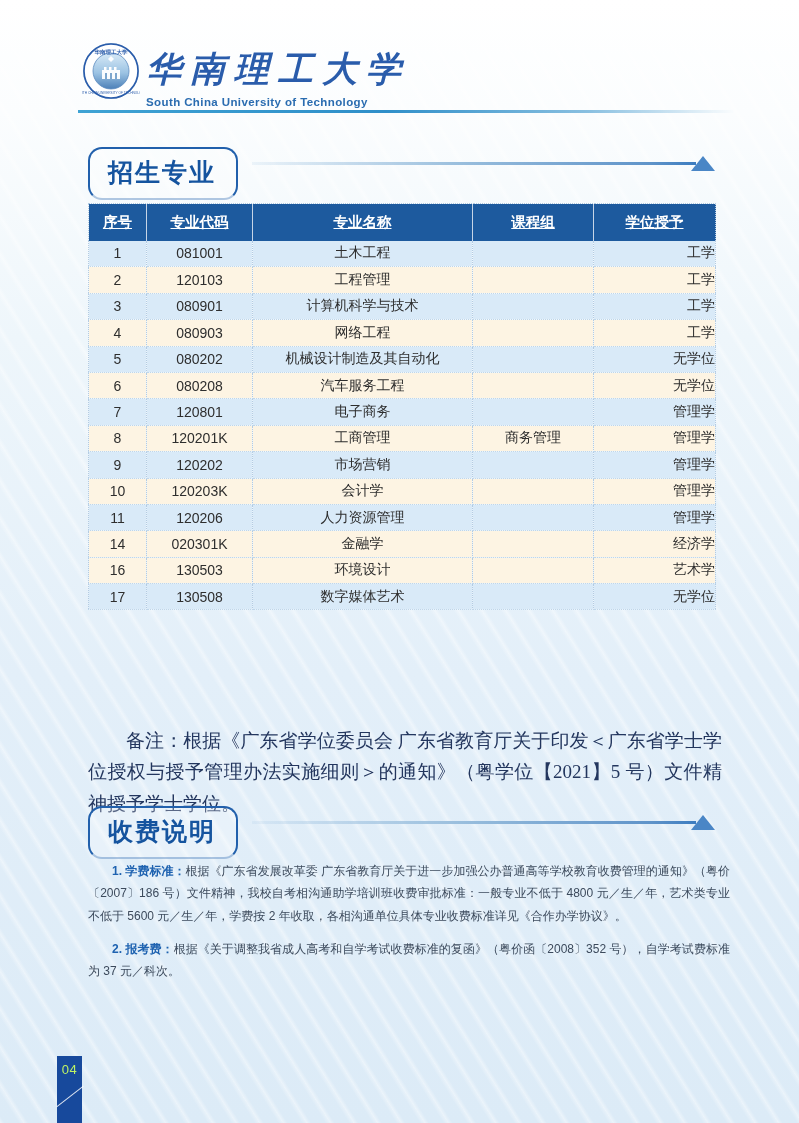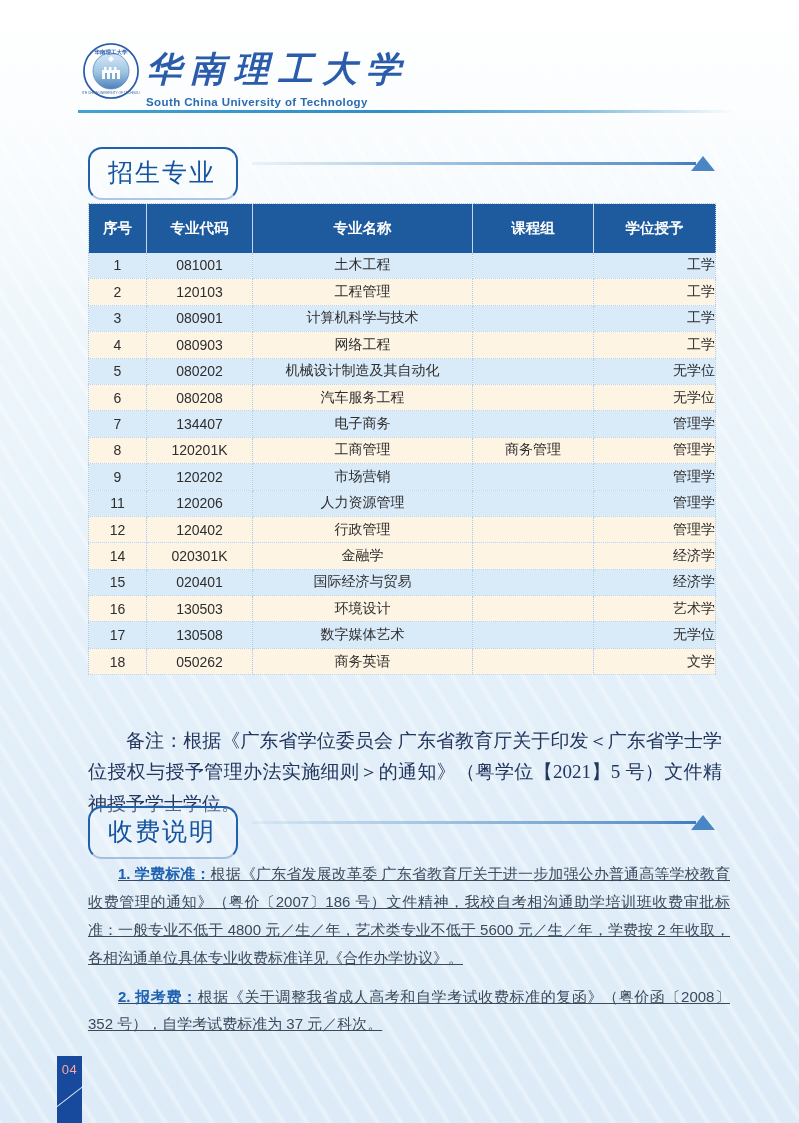--- a/index.html
+++ b/index.html
@@ -25,62 +25,61 @@
   }
   .hdr-line {
     position:absolute; left:78px; top:110px; width:684px; height:2.5px;
     background:linear-gradient(90deg,#3fa3d4 0%,#2f8fc9 45%,rgba(47,143,201,0.55) 75%,rgba(47,143,201,0) 96%);
   }
   
   .sec-badge {
     position:absolute; left:88px;
     border:2.5px solid #2160ac; border-radius:14px; border-bottom-color:rgba(33,96,172,0.35);
     padding:7px 20px 9px 18px;
-    font-size:25px; font-weight:normal; color:#15549f; letter-spacing:2px;
+    font-size:25px; font-weight:bold; color:#15549f; letter-spacing:2px;
     background:rgba(255,255,255,0.25);
   }
   .sec-line { position:absolute; height:3px;
     background:linear-gradient(90deg,rgba(120,170,215,0.10) 0%,#9cc0de 45%,#5e93c9 90%,#3c7cc0 100%); }
   .sec-tri { position:absolute; width:0; height:0;
     border-left:12px solid transparent; border-right:12px solid transparent;
     border-bottom:15px solid #4a86c6; }
   
   .majors-table { position:absolute; left:88px; top:203px; width:627px; border-collapse:collapse; table-layout:fixed; }
   .majors-table th {
     background:#1d5a9e; color:#ffffff; font-weight:bold; font-size:14.5px;
-    height:49px; border-right:1px solid rgba(255,255,255,0.75);
+    height:37px; border-right:1px solid rgba(255,255,255,0.75);text-decoration:underline;
   }
   .majors-table th:last-child { border-right:none; }
   .majors-table td {
     font-size:14px; color:#2e2e2e; text-align:center; height:26.4px;
     border-right:1px dotted #b3cbe2; border-bottom:1px dotted #bfd6ea;
     overflow:hidden; white-space:nowrap;
   }
   .majors-table td:last-child { border-right:none;text-align:right; }
   .majors-table tr.odd  td { background:#d9eaf8; }
   .majors-table tr.even td { background:#fdf4e3; }
   .majors-table { border:1px dotted #b3cbe2; }
   
   .note {
     position:absolute; left:88px; top:725px; width:634px;
     font-family:"Liberation Serif","DejaVu Serif",serif;
     font-size:19px; color:#23365e; line-height:1.65; text-indent:2em; text-align:justify;
   }
   
   .fees { position:absolute; left:88px; top:860px; width:642px; }
   .fee-p {
-    font-size:15px; color:#3c4a5c; line-height:1.86; text-indent:2em; text-align:justify;
+    font-size:12px; color:#3c4a5c; line-height:1.86; text-indent:2em; text-align:justify;
     margin-bottom:11px;
-    text-decoration:underline;
   }
   .fee-lead { font-weight:bold; color:#1e62b0; }
   
   .page-tab {
     position:absolute; left:57px; top:1056px; width:25px; height:67px;
-    background:#17499c; color:#fca5a5; font-size:13px; text-align:center; padding-top:6px;
+    background:#17499c; color:#bef264; font-size:13px; text-align:center; padding-top:6px;
     letter-spacing:0.5px;
   }
   .page-tab::after {
     content:""; position:absolute; left:-4px; top:40px; width:34px; height:0;
     border-top:1.5px solid rgba(255,255,255,0.85); transform:rotate(-38deg);
   }
 </style>
 </head>
 <body>
 
@@ -175,88 +174,74 @@
         </tr>
         <tr class="even">
           <td>6</td>
           <td>080208</td>
           <td>汽车服务工程</td>
           <td></td>
           <td>无学位</td>
         </tr>
         <tr class="odd">
           <td>7</td>
-          <td>134407</td>
+          <td>120801</td>
           <td>电子商务</td>
           <td></td>
           <td>管理学</td>
         </tr>
         <tr class="even">
           <td>8</td>
           <td>120201K</td>
           <td>工商管理</td>
           <td>商务管理</td>
           <td>管理学</td>
         </tr>
         <tr class="odd">
           <td>9</td>
           <td>120202</td>
           <td>市场营销</td>
           <td></td>
           <td>管理学</td>
         </tr>
+        <tr class="even">
+          <td>10</td>
+          <td>120203K</td>
+          <td>会计学</td>
+          <td></td>
+          <td>管理学</td>
+        </tr>
         <tr class="odd">
           <td>11</td>
           <td>120206</td>
           <td>人力资源管理</td>
           <td></td>
           <td>管理学</td>
         </tr>
         <tr class="even">
-          <td>12</td>
-          <td>120402</td>
-          <td>行政管理</td>
-          <td></td>
-          <td>管理学</td>
-        </tr>
-        <tr class="even">
           <td>14</td>
           <td>020301K</td>
           <td>金融学</td>
           <td></td>
           <td>经济学</td>
         </tr>
-        <tr class="odd">
-          <td>15</td>
-          <td>020401</td>
-          <td>国际经济与贸易</td>
-          <td></td>
-          <td>经济学</td>
-        </tr>
         <tr class="even">
           <td>16</td>
           <td>130503</td>
           <td>环境设计</td>
           <td></td>
           <td>艺术学</td>
         </tr>
         <tr class="odd">
           <td>17</td>
           <td>130508</td>
           <td>数字媒体艺术</td>
           <td></td>
           <td>无学位</td>
         </tr>
-        <tr class="even">
-          <td>18</td>
-          <td>050262</td>
-          <td>商务英语</td>
-          <td></td>
-          <td>文学</td>
-        </tr>
       </tbody>
   </table>
 
   <div class="note">备注：根据《广东省学位委员会 广东省教育厅关于印发＜广东省学士学位授权与授予管理办法实施细则＞的通知》（粤学位【2021】5 号）文件精神授予学士学位。</div>
 
   <div class="sec-badge" style="top:806px;">收费说明</div>
   <div class="sec-line" style="left:252px; top:821px; width:444px;"></div>
   <div class="sec-tri" style="left:691px; top:815px;"></div>
 
   <div class="fees">

